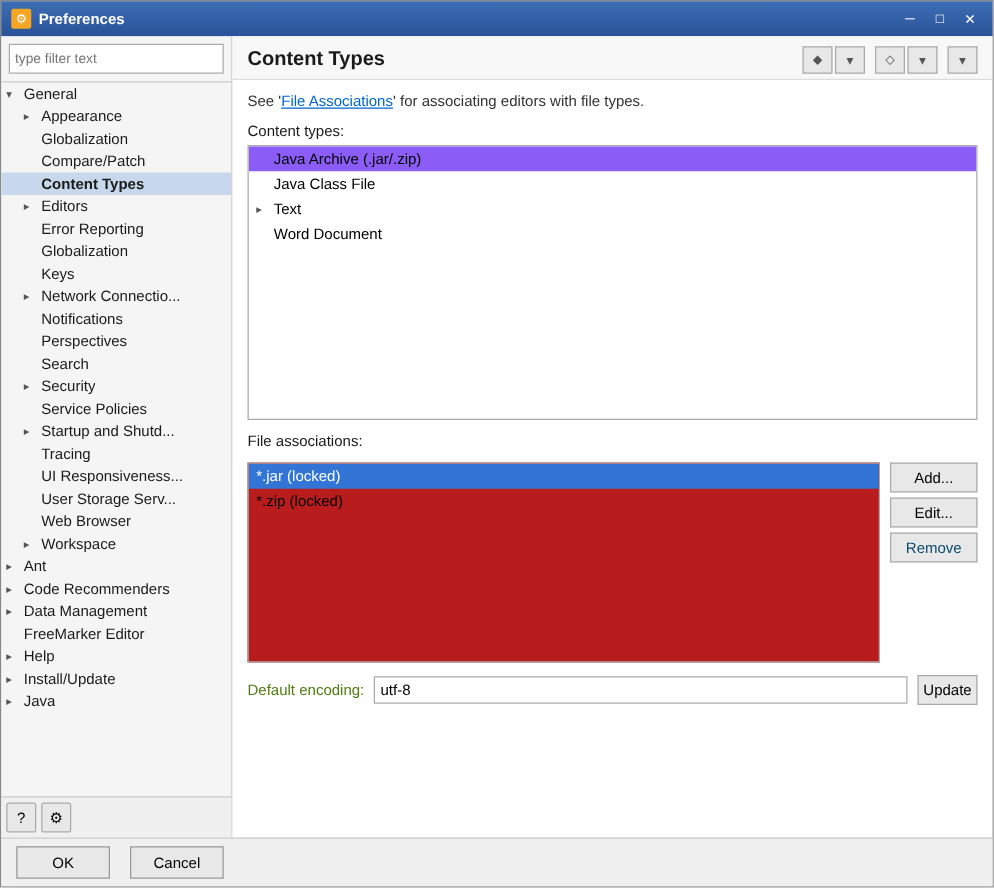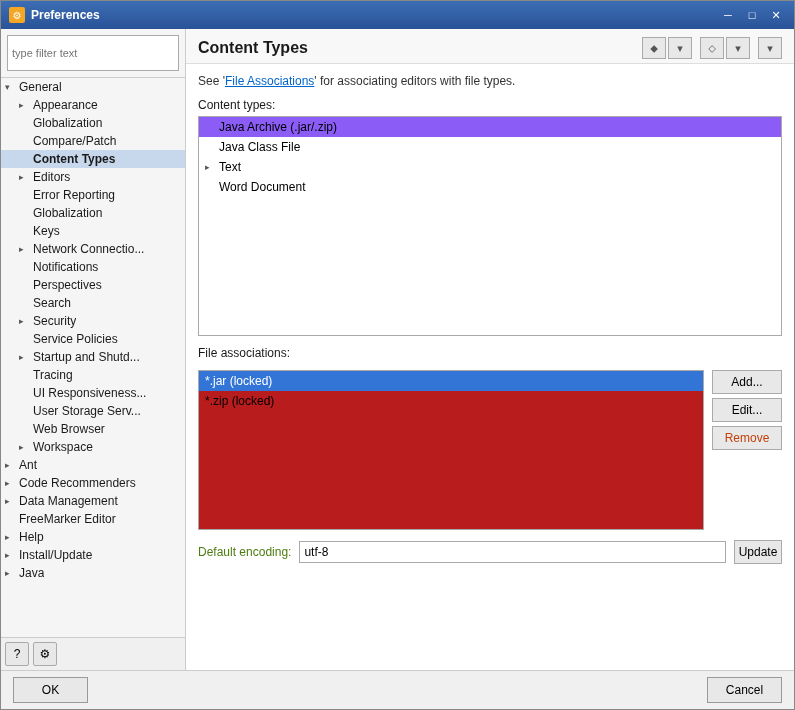--- a/index.html
+++ b/index.html
@@ -79,21 +79,21 @@
       display: flex;
       flex-direction: column;
       flex-shrink: 0;
     }
     .filter-box {
       padding: 6px;
       border-bottom: 1px solid #ccc;
     }
     .filter-input {
       width: 100%;
-      height: 36px;
+      height: 24px;
       border: 1px solid #aaa;
       padding: 2px 4px;
       font-size: 11px;
       color: #888;
       background: white;
     }
     .tree-container {
       flex: 1;
       overflow-y: auto;
       overflow-x: hidden;
@@ -254,21 +254,21 @@
     }
     .fa-btn {
       width: 70px;
       height: 24px;
       background: #e8e8e8;
       border: 1px solid #aaa;
       cursor: pointer;
       font-size: 12px;
       text-align: center;
     }
-    .fa-btn:disabled { color: #c2410c; cursor: default; }
+    .fa-btn:disabled { color: #0c4a6e; cursor: default; }
 
     .encoding-row {
       display: flex;
       align-items: center;
       gap: 8px;
     }
     .encoding-label {
       font-size: 12px;
       color: #4d7c0f;
       white-space: nowrap;
@@ -287,21 +287,21 @@
       border: 1px solid #aaa;
       cursor: pointer;
       font-size: 12px;
     }
 
     
     .bottom-bar {
       border-top: 1px solid #ccc;
       padding: 6px 12px;
       display: flex;
-      justify-content: space-between;
+      justify-content: flex-start;
       gap: 16px;
       background: #f0f0f0;
       flex-shrink: 0;
     }
     .bottom-btn {
       width: 75px;
       height: 26px;
       border: 1px solid #999;
       background: #e8e8e8;
       cursor: pointer;

